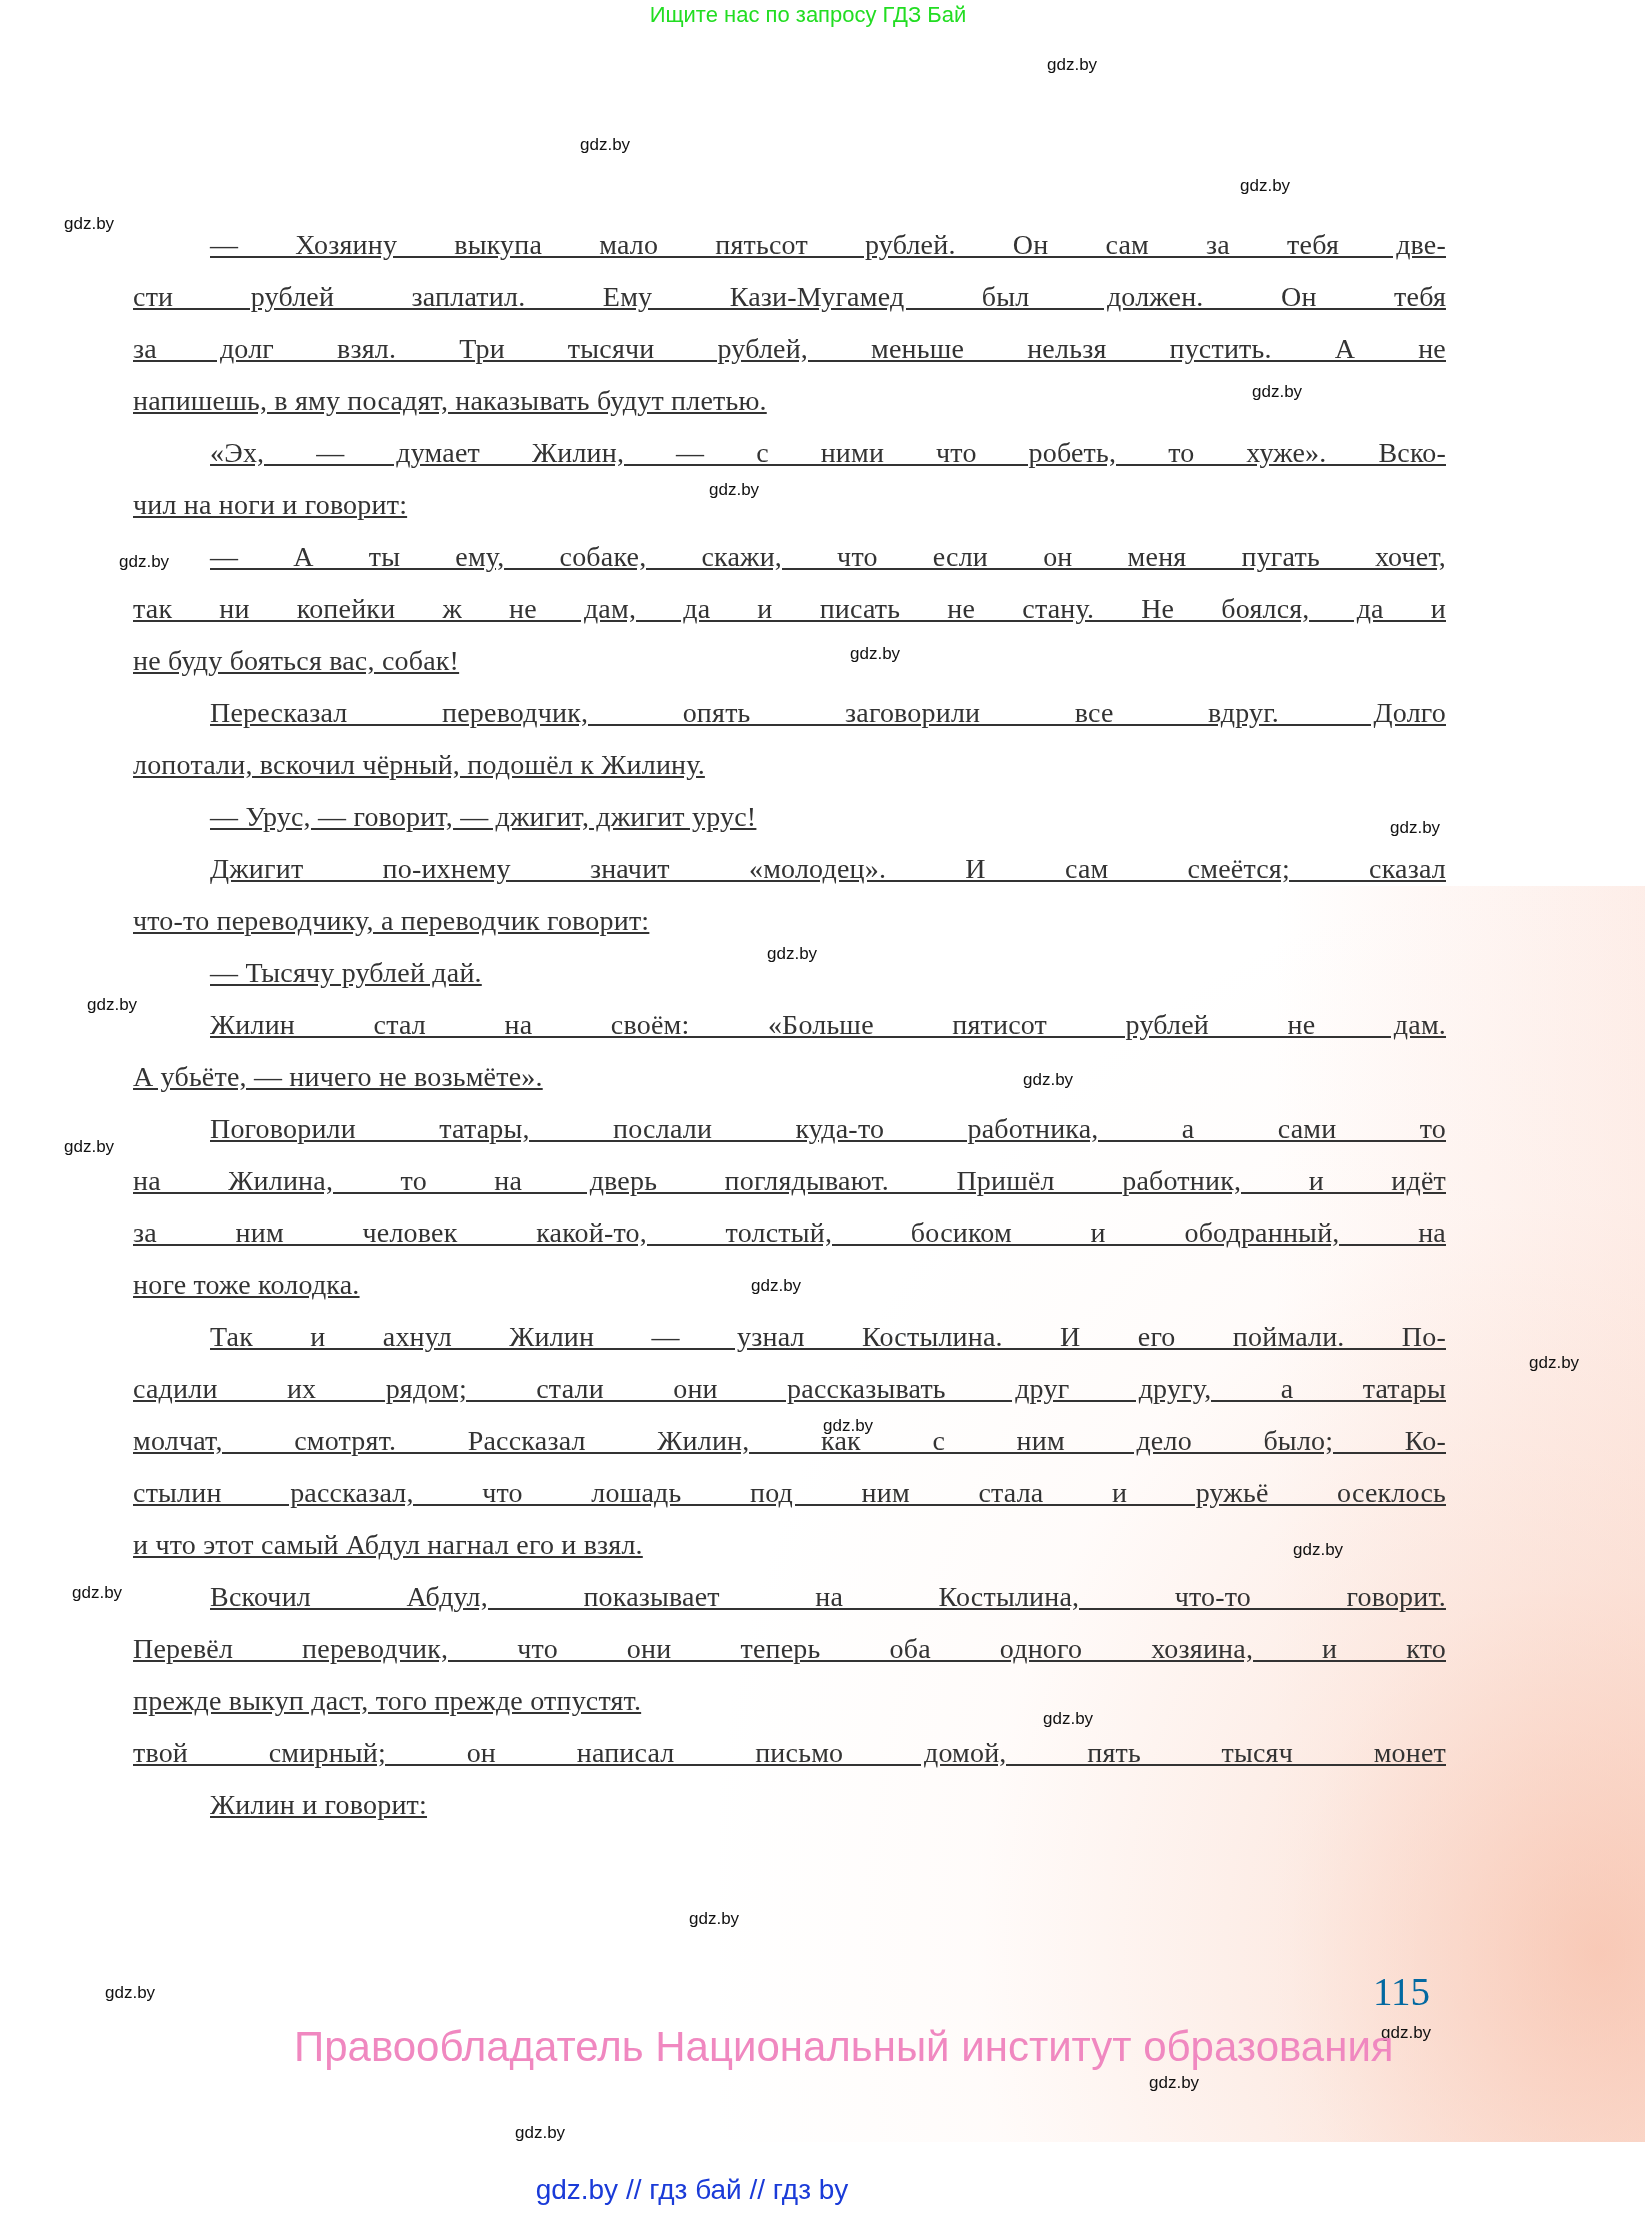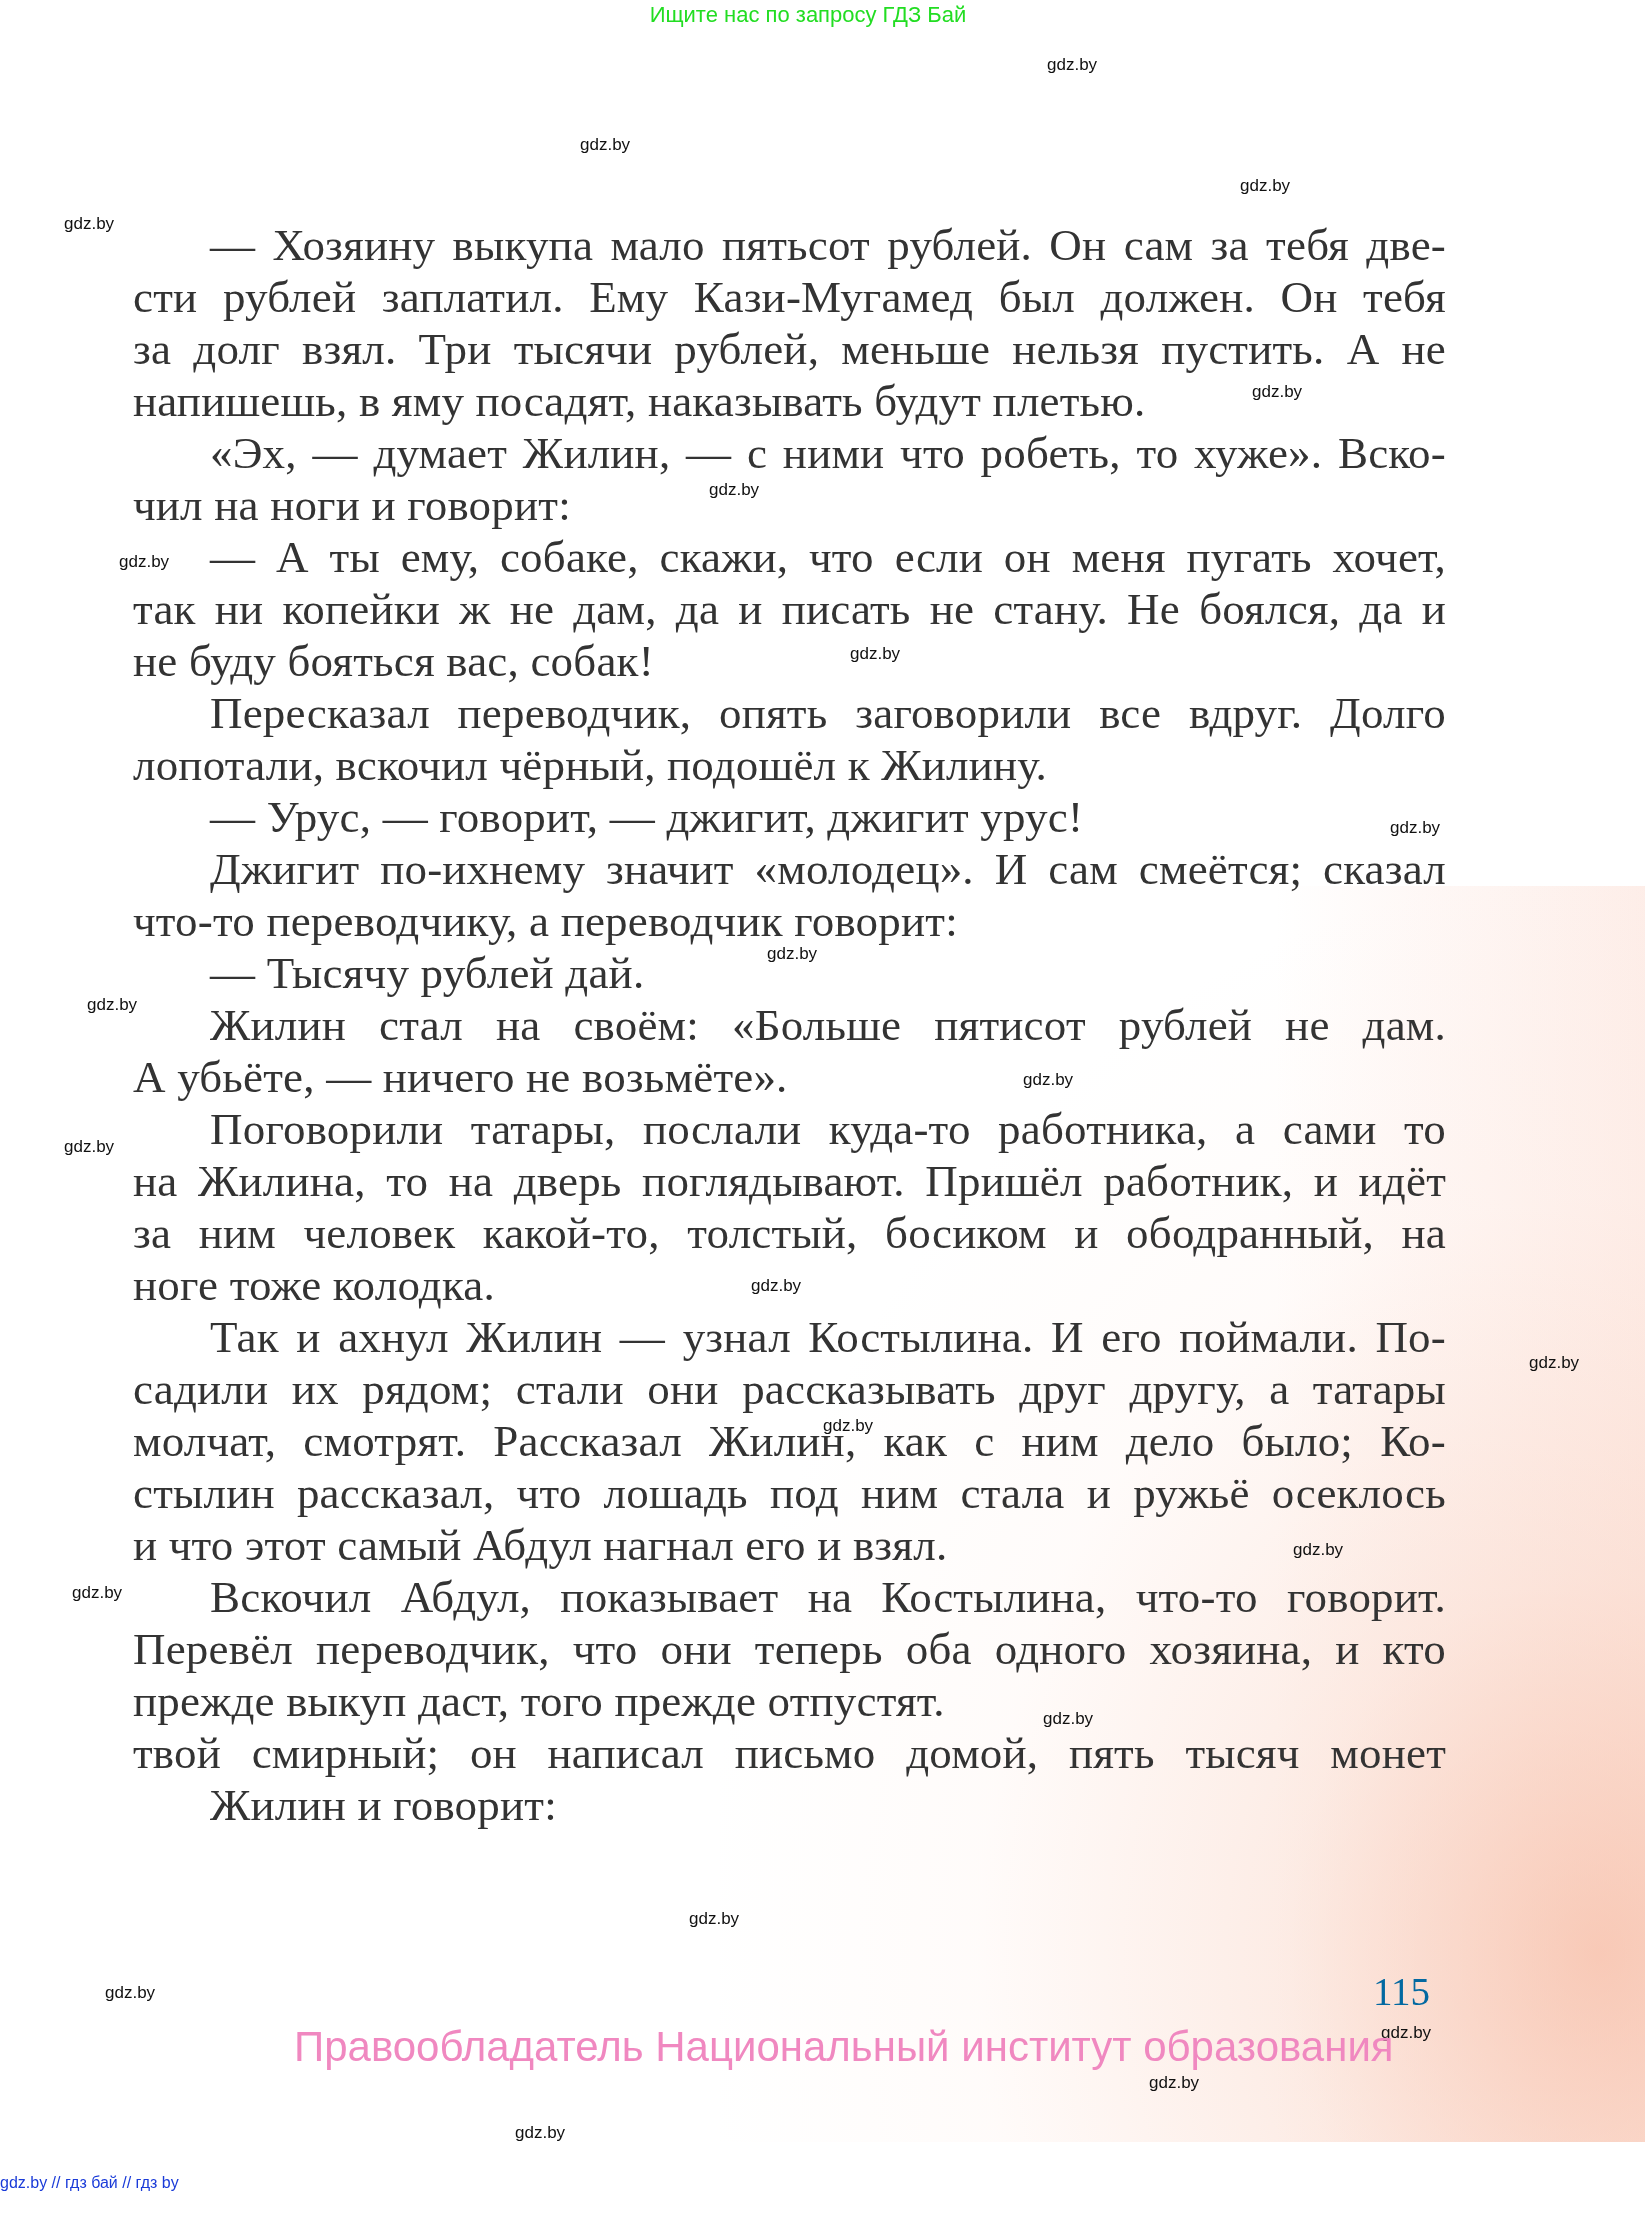--- a/index.html
+++ b/index.html
@@ -20,36 +20,37 @@
     color: #22dd22; font-family: "Liberation Sans", sans-serif; font-size: 22px;
   }
   .wm {
     position: absolute; font-family: "Liberation Sans", sans-serif;
     font-size: 17px; color: #111; white-space: nowrap;
   }
   .text-block {
     position: absolute; left: 133px; top: 219px; width: 1313px;
   }
   .line {
-    font-size: 45px; line-height: 52px; color: #333; white-space: nowrap;
+    font-size: 28px; line-height: 52px; color: #333; white-space: nowrap;
     text-align: justify; text-align-last: justify; height: 52px;
     letter-spacing: 0.2px;
+    text-decoration: underline;
   }
   .line.last { text-align-last: left; }
   .line.indent { padding-left: 77px; }
   .page-num {
     position: absolute; left: 1373px; top: 1969px; font-size: 39px; color: #0369a1;
   }
   .copyright {
     position: absolute; left: 294px; top: 2023px; font-family: "Liberation Sans", sans-serif;
     font-size: 42px; color: #f088c0; text-align: center;
   }
   .bottom-links {
-    position: absolute; top: 2174px; left: 0; width: 1384px; 
-    font-family: "Liberation Sans", sans-serif; font-size: 16px; color: #1a3bd8;
+    position: absolute; top: 2174px; left: 0; width: 1384px; text-align: center;
+    font-family: "Liberation Sans", sans-serif; font-size: 28px; color: #1a3bd8;
   }
 </style>
 </head>
 <body>
 
 <div class="bg-decor"></div>
 
 <div class="top-banner">Ищите нас по запросу ГДЗ Бай</div>
 
 <div class="text-block" id="text-block">

